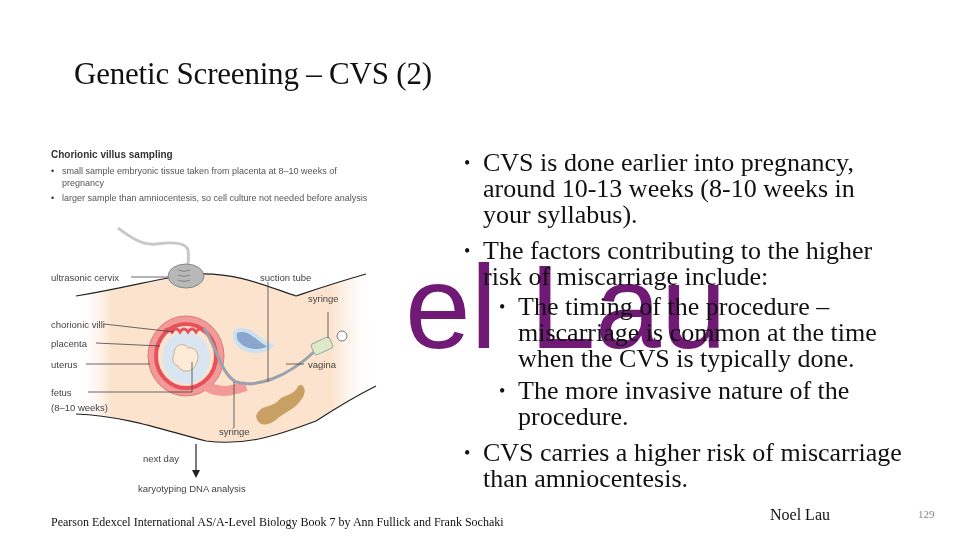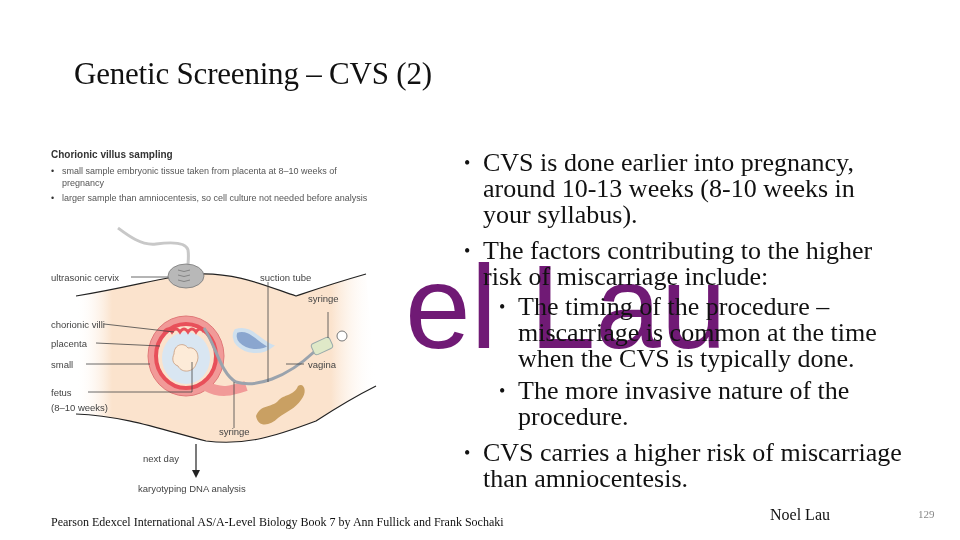--- a/index.html
+++ b/index.html
@@ -130,21 +130,21 @@
     <ul class="fig-bullets">
       <li>small sample embryonic tissue taken from placenta at 8–10 weeks of pregnancy</li>
       <li>larger sample than amniocentesis, so cell culture not needed before analysis</li>
     </ul>
 
     <span class="fig-label" style="left:5px; top:126px;">ultrasonic cervix</span>
     <span class="fig-label" style="left:214px; top:126px;">suction tube</span>
     <span class="fig-label" style="left:262px; top:147px;">syringe</span>
     <span class="fig-label" style="left:5px; top:173px;">chorionic villi</span>
     <span class="fig-label" style="left:5px; top:192px;">placenta</span>
-    <span class="fig-label" style="left:5px; top:213px;">small</span>
+    <span class="fig-label" style="left:5px; top:213px;">uterus</span>
     <span class="fig-label" style="left:262px; top:213px;">vagina</span>
     <span class="fig-label" style="left:5px; top:241px;">fetus</span>
     <span class="fig-label" style="left:5px; top:256px;">(8–10 weeks)</span>
     <span class="fig-label" style="left:173px; top:280px;">syringe</span>
     <span class="fig-label" style="left:97px; top:307px;">next day</span>
     <span class="fig-label" style="left:92px; top:337px;">karyotyping DNA analysis</span>
   </div>
 
   <div class="content">
     <ul>

